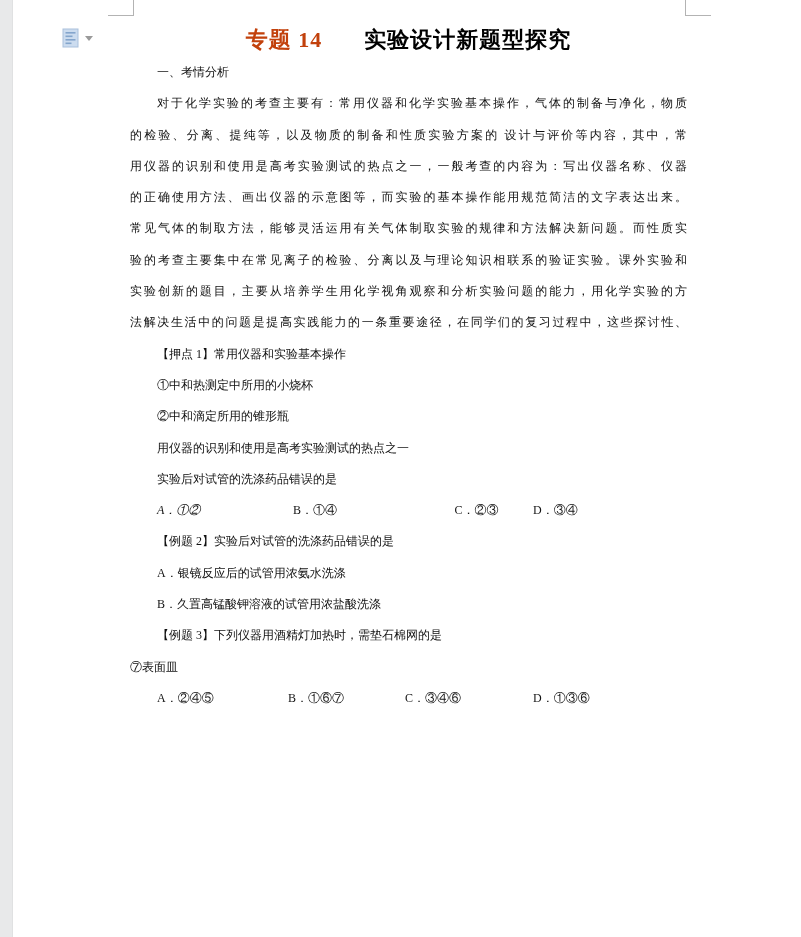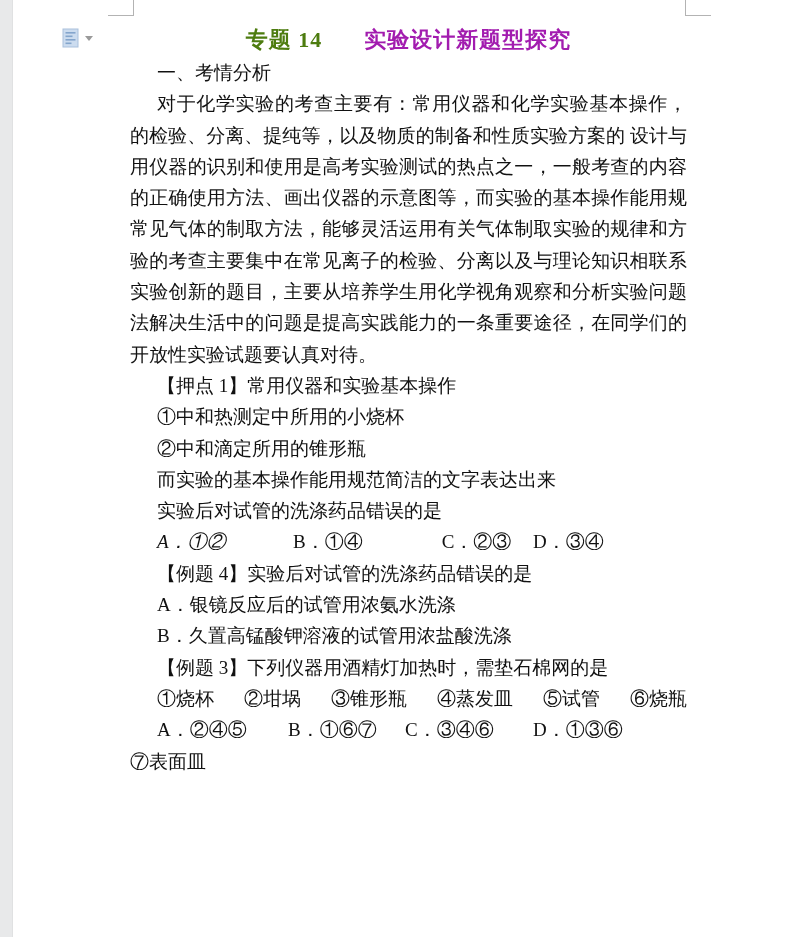--- a/index.html
+++ b/index.html
@@ -22,26 +22,26 @@
   .float-btn .dd{
     width:0;height:0;margin-left:5px;
     border-left:4px solid transparent;border-right:4px solid transparent;
     border-top:5px solid #9a9a9a;
   }
   
   .title{
     position:absolute;left:130px;top:22px;width:557px;height:36px;line-height:36px;
     text-align:center;font-weight:bold;font-size:22px;white-space:nowrap;
   }
-  .title .pre{color:#4d7c0f;margin-right:42px;letter-spacing:1px;}
-  .title .main{color:#a21caf;letter-spacing:1px;}
+  .title .pre{color:#c2410c;margin-right:42px;letter-spacing:1px;}
+  .title .main{color:#000000;letter-spacing:1px;}
   
   .text-area{
     position:absolute;left:130px;top:57px;width:557px;
-    font-size:19px;
+    font-size:12px;
   }
   .line{height:31.3px;line-height:31.3px;white-space:nowrap;}
   .jline{white-space:normal;text-align:justify;text-align-last:justify;overflow:hidden;}
   .indent{padding-left:27px;}
   .opt-row{padding-left:27px;}
   .opt-row .opt{display:inline-block;}
   .r1-a{width:136px;font-style:italic;} .r1-b{width:127px;} .r1-c{width:113px;text-align:center;}
   .r2-a{width:131px;} .r2-b{width:117px;} .r2-c{width:128px;}
   .inst-row{display:flex;justify-content:space-between;padding-left:27px;}
   .chem{
@@ -82,43 +82,34 @@
   <div class="line indent">一、考情分析</div>
 
   <div class="line jline indent">对于化学实验的考查主要有：常用仪器和化学实验基本操作，气体的制备与净化，物质</div>
   <div class="line jline">的检验、分离、提纯等，以及物质的制备和性质实验方案的 设计与评价等内容，其中，常</div>
   <div class="line jline">用仪器的识别和使用是高考实验测试的热点之一，一般考查的内容为：写出仪器名称、仪器</div>
   <div class="line jline">的正确使用方法、画出仪器的示意图等，而实验的基本操作能用规范简洁的文字表达出来。</div>
   <div class="line jline">常见气体的制取方法，能够灵活运用有关气体制取实验的规律和方法解决新问题。而性质实</div>
   <div class="line jline">验的考查主要集中在常见离子的检验、分离以及与理论知识相联系的验证实验。课外实验和</div>
   <div class="line jline">实验创新的题目，主要从培养学生用化学视角观察和分析实验问题的能力，用化学实验的方</div>
   <div class="line jline">法解决生活中的问题是提高实践能力的一条重要途径，在同学们的复习过程中，这些探讨性、</div>
-  <div class="line">开放性实验试题要认真对待。</div>
 
   <div class="line indent">【押点 1】常用仪器和实验基本操作</div>
 
   <div class="line indent">①中和热测定中所用的小烧杯</div>
   <div class="line indent">②中和滴定所用的锥形瓶</div>
-  <div class="line indent">而实验的基本操作能用规范简洁的文字表达出来</div>
+  <div class="line indent">用仪器的识别和使用是高考实验测试的热点之一</div>
   <div class="line indent">实验后对试管的洗涤药品错误的是</div>
   <div class="line opt-row">
     <span class="opt r1-a">A．①②</span><span class="opt r1-b">B．①④</span><span class="opt r1-c">C．②③</span><span class="opt">D．③④</span>
   </div>
 
-  <div class="line indent">【例题 4】实验后对试管的洗涤药品错误的是</div>
+  <div class="line indent">【例题 2】实验后对试管的洗涤药品错误的是</div>
   <div class="line indent"><span>A．银镜反应后的试管用浓氨水洗涤</span><span class="chem"></span><span></span></div>
   <div class="line indent"><span>B．久置高锰酸钾溶液的试管用浓盐酸洗涤</span><span class="chem"></span><span></span></div>
 
   <div class="line indent">【例题 3】下列仪器用酒精灯加热时，需垫石棉网的是</div>
-  <div class="line inst-row">
-    <span>①烧杯</span>
-    <span>②坩埚</span>
-    <span>③锥形瓶</span>
-    <span>④蒸发皿</span>
-    <span>⑤试管</span>
-    <span>⑥烧瓶</span>
-  </div>
+  <div class="line">⑦表面皿</div>
   <div class="line opt-row">
     <span class="opt r2-a">A．②④⑤</span><span class="opt r2-b">B．①⑥⑦</span><span class="opt r2-c">C．③④⑥</span><span class="opt">D．①③⑥</span>
   </div>
-  <div class="line">⑦表面皿</div>
 
 </div>
 
 </body></html>

